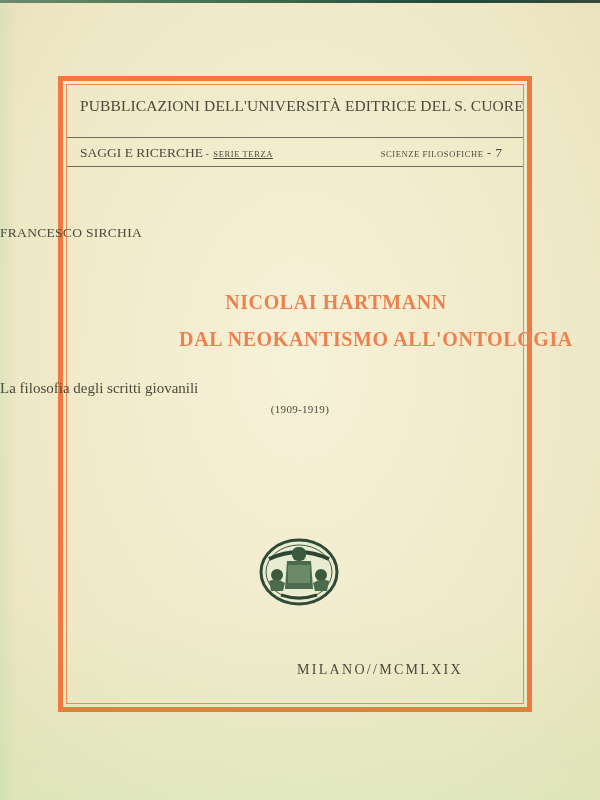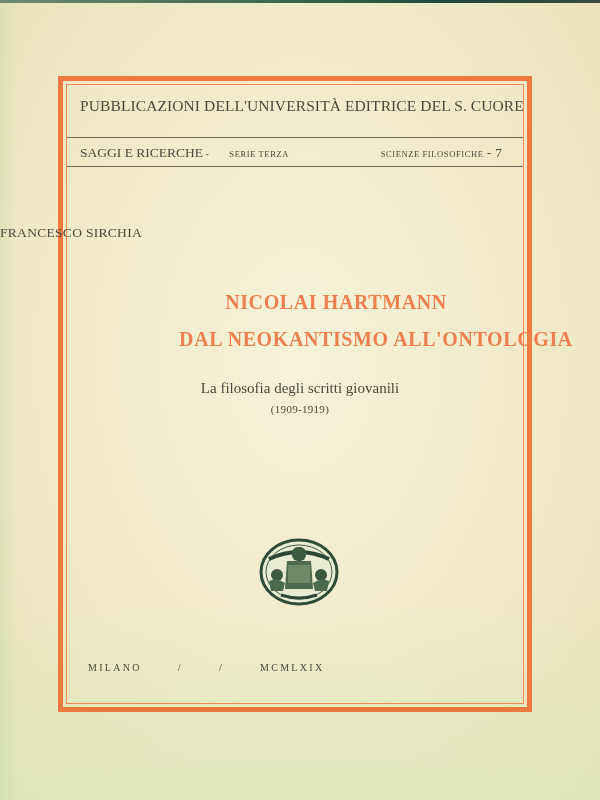--- a/index.html
+++ b/index.html
@@ -31,52 +31,52 @@
   .rule {
     position: absolute; left: 67px; width: 456px; height: 1px; background: #6f6a58;
   }
   .rule-1 { top: 137px; }
   .rule-2 { top: 166px; }
   .series-left {
     position: absolute; left: 80px; top: 145px;
     font-size: 13.5px; color: #4a4a3c; white-space: nowrap;
   }
   .series-left .small {
-    font-size: 8.5px; letter-spacing: 0.6px; margin-left: 18px;
+    font-size: 8.5px; letter-spacing: 0.6px; margin-left: 2px; text-decoration: underline;
   }
   .series-right {
     position: absolute; right: 98px; top: 145px;
     font-size: 8.5px; letter-spacing: 0.6px; color: #4a4a3c; white-space: nowrap;
   }
   .series-right .num { font-size: 13.5px; letter-spacing: 0; }
   .author {
     position: absolute; left: 0; width: 600px; top: 225px; text-align: left;
     font-size: 13.5px; color: #4a4a3c; letter-spacing: 0.3px;
   }
   .title-1, .title-2 {
     position: absolute; left: 0; width: 600px; text-align: center;
     color: #ee8050; font-weight: bold; letter-spacing: 0.6px; padding-left: 36px;
   }
   .title-1 { top: 291px; font-size: 20px; }
   .title-2 { top: 328px; font-size: 20px; margin-left: 40px; }
   .subtitle {
-    position: absolute; left: 0; width: 600px; top: 380px; text-align: center;
+    position: absolute; left: 0; width: 600px; top: 380px; 
     font-size: 15px; color: #4a4a3c;
   }
   .years {
     position: absolute; left: 0; width: 600px; top: 403px; text-align: center;
     font-size: 11px; color: #4a4a3c; letter-spacing: 0.3px;
   }
   .seal {
     position: absolute; left: 257px; top: 537px; width: 84px; height: 70px;
   }
   .imprint {
     position: absolute; left: 88px; top: 662px; width: 400px;
-    font-size: 10px; color: #4a4a3c; letter-spacing: 2.3px; white-space: nowrap;
-    display: flex; justify-content: flex-start; width: 375px; gap: 36px;
+    font-size: 14px; color: #4a4a3c; letter-spacing: 2.3px; white-space: nowrap;
+    display: flex; justify-content: flex-end; width: 375px;
   }
   .imprint span { display: inline-block; }
 </style>
 </head>
 <body>
 
 <div class="top-strip"></div>
 
 <div class="frame-outer"></div>
 <div class="frame-inner"></div>

